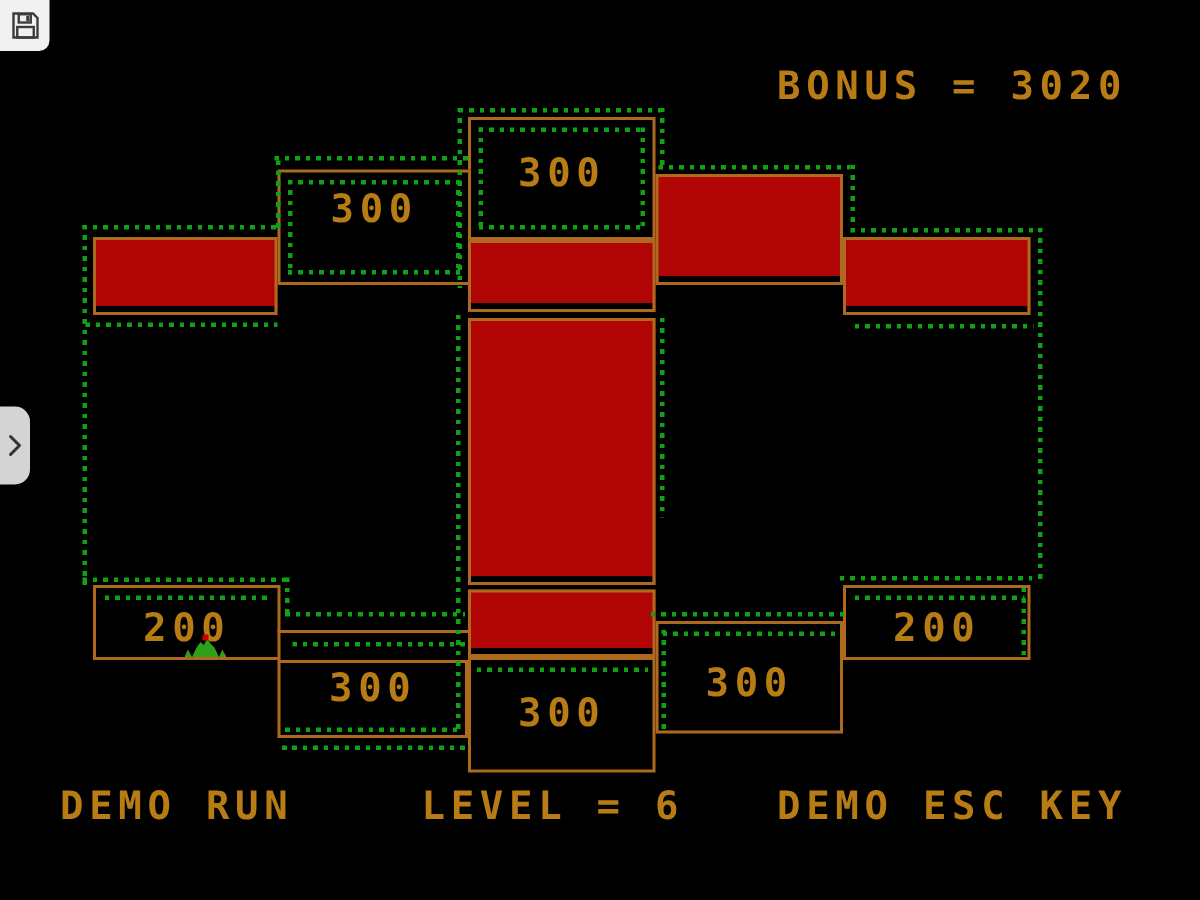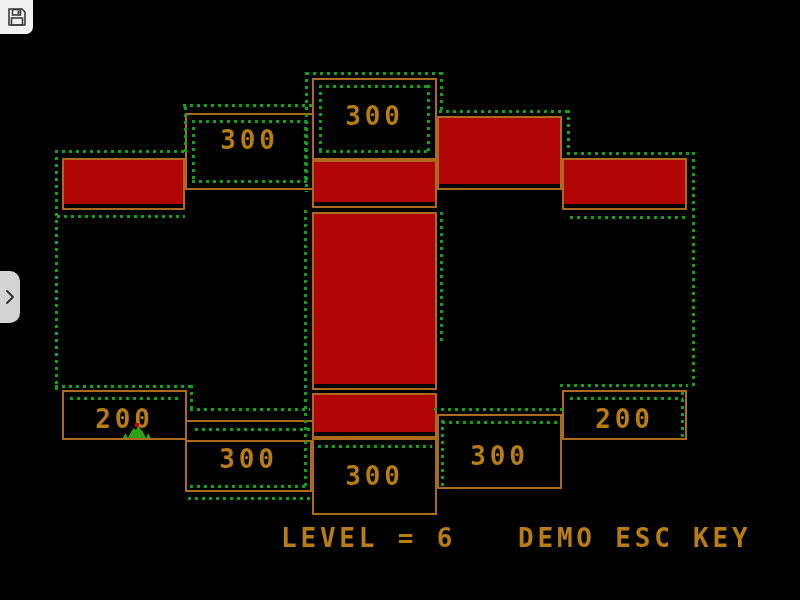--- a/index.html
+++ b/index.html
@@ -99,21 +99,23 @@
       <div class="dv" style="left: 567px; top: 110px; height: 42px;"></div>
       <div class="dv" style="left: 692px; top: 152px; height: 238px;"></div>
       <div class="dv" style="left: 440px; top: 212px; height: 133px;"></div>
       <div class="dv" style="left: 441px; top: 420px; height: 67px;"></div>
       <div class="dv" style="left: 190px; top: 385px; height: 25px;"></div>
       <div class="dv" style="left: 681px; top: 392px; height: 46px;"></div>
       <div class="player" style="left: 123px; top: 425px; width: 28px; height: 13px;"></div>
       <div class="reddot" style="left: 135px; top: 423px; width: 4px; height: 4px;"></div>
     </div>
 
+  <div class="gametext" style="left:518px;top:45px;">BONUS = 3020</div>
 
+  <div class="gametext" style="left:40px;top:525px;">DEMO RUN</div>
   <div class="gametext" style="left:281px;top:525px;">LEVEL = 6</div>
   <div class="gametext" style="left:518px;top:525px;">DEMO ESC KEY</div>
 
   <button id="save-btn">
     <span style="display:flex;">
       <svg width="20" height="20" viewBox="0 0 20 20" fill="none" stroke="#3c3c3c" stroke-width="1.6">
         <path d="M2 2 h13 l3 3 v13 h-16 z"></path>
         <rect x="5.5" y="2.5" width="8" height="5.5"></rect>
         <rect x="10.5" y="3.5" width="2" height="3.5" fill="#3c3c3c" stroke="none"></rect>
         <rect x="4.5" y="11" width="11" height="7"></rect>

